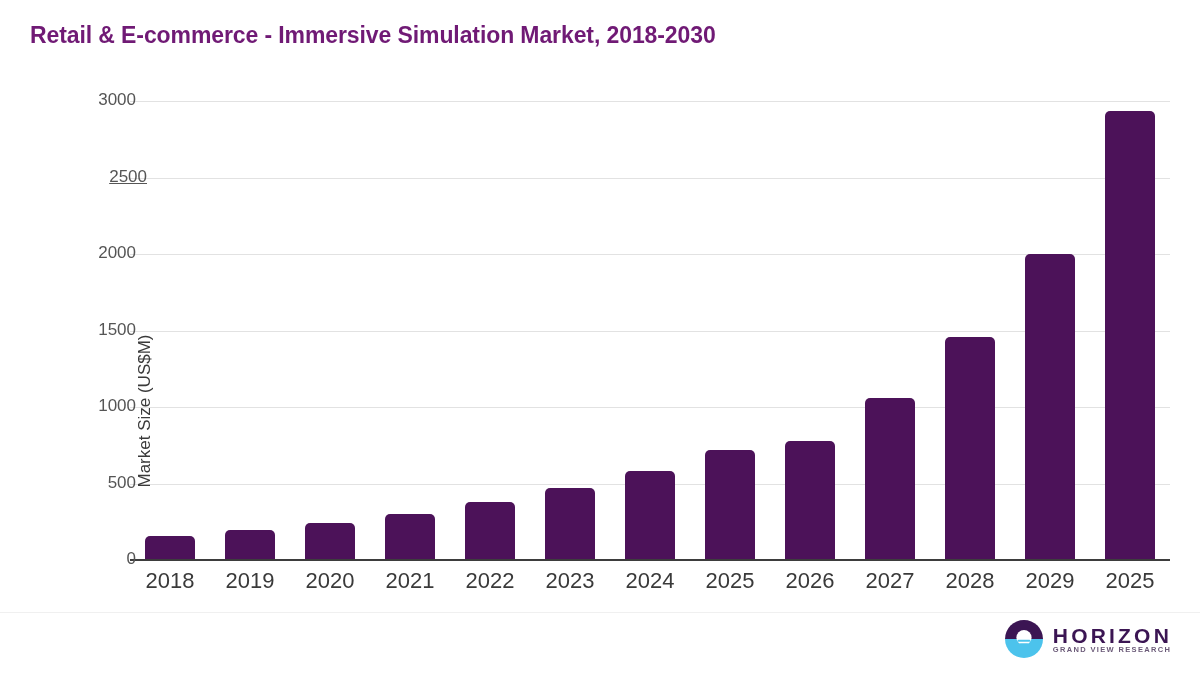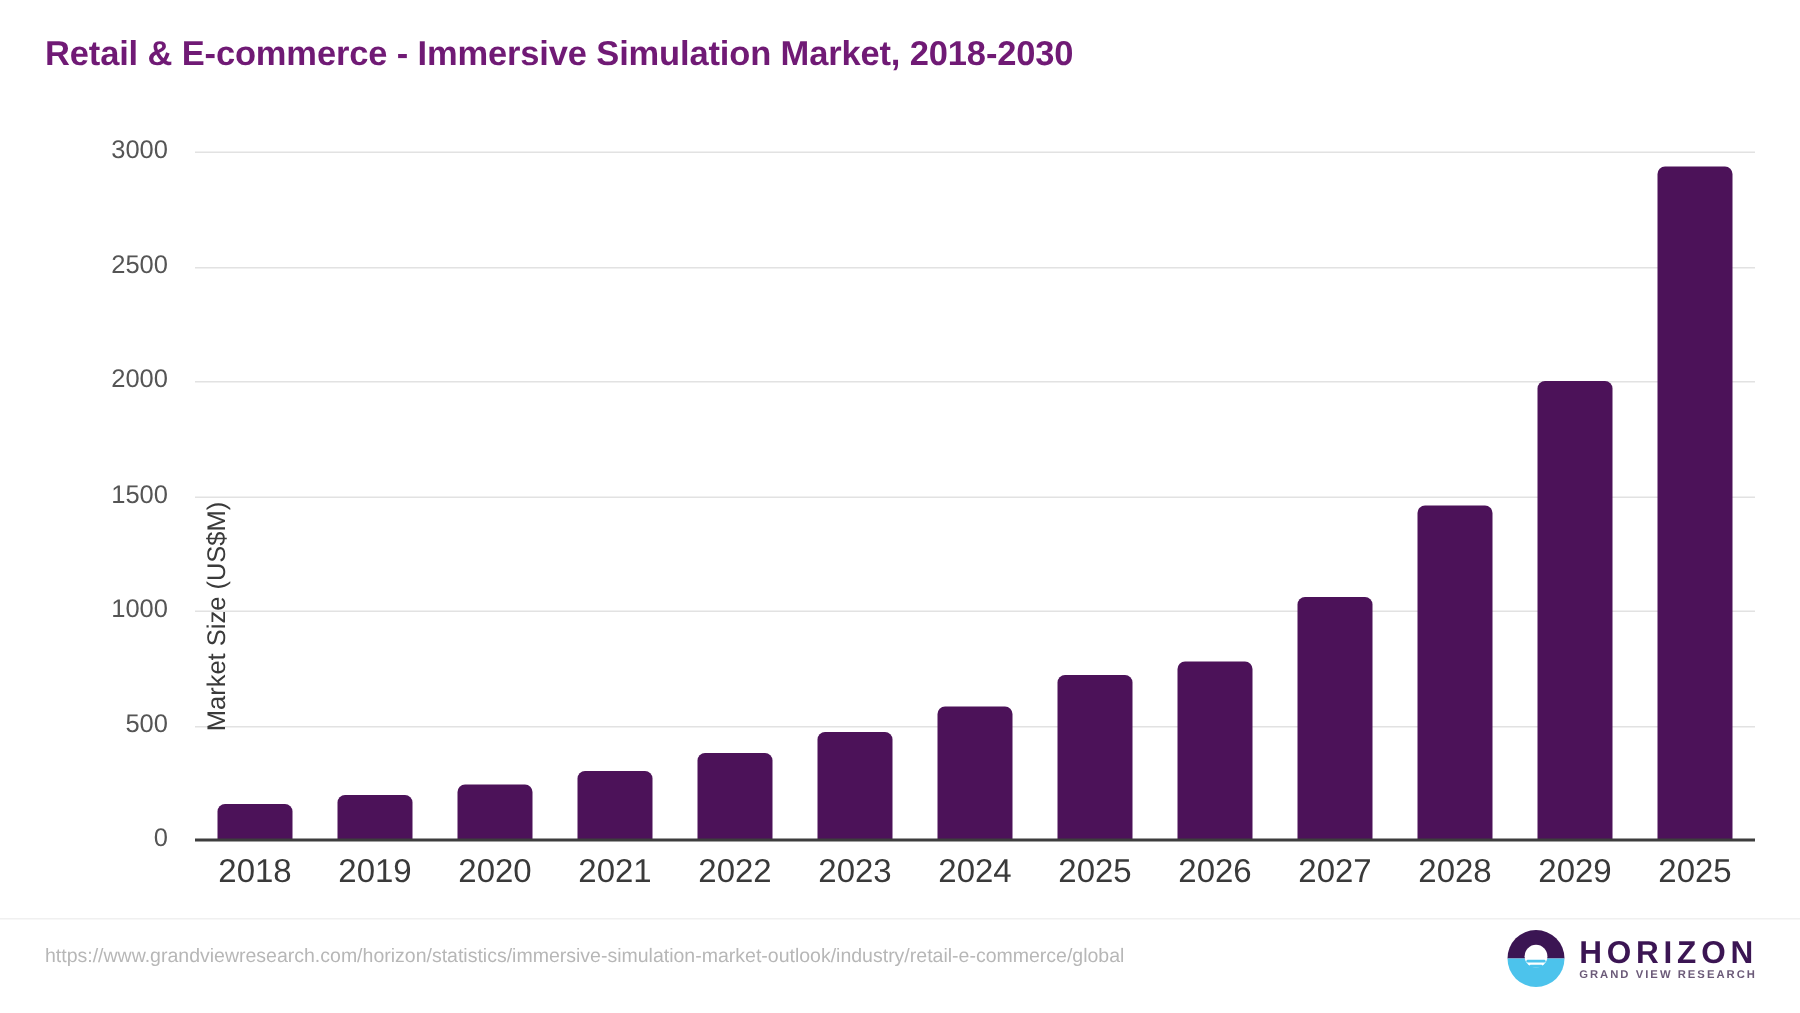--- a/index.html
+++ b/index.html
@@ -55,20 +55,21 @@
   }
 
   
   .y-tick-label {
     position: absolute;
     right: 1192px;  
     font-size: 17px;
     color: #555555;
     text-align: right;
     white-space: nowrap;
+    padding-left: 24px;
   }
   #y-axis-title {
     position: absolute;
     left: -235px;
     top: 300px;
     width: 500px;
     transform: rotate(-90deg);
     transform-origin: center center;
     text-align: center;
     font-size: 17px;
@@ -181,41 +182,40 @@
     <div id="y-axis-title">Market Size (US$M)</div>
   </div>
 
   <div id="axis-baseline"></div>
   <div id="y-tick-labels">
       <div class="y-tick-label" style="left: 0px; width: 112px; top: 549px; right: auto;">0</div>
       <div class="y-tick-label" style="left: 0px; width: 112px; top: 472.5px; right: auto;">500</div>
       <div class="y-tick-label" style="left: 0px; width: 112px; top: 396px; right: auto;">1000</div>
       <div class="y-tick-label" style="left: 0px; width: 112px; top: 319.5px; right: auto;">1500</div>
       <div class="y-tick-label" style="left: 0px; width: 112px; top: 243px; right: auto;">2000</div>
-      <div class="y-tick-label" style="left: 0px; width: 112px; top: 166.5px; right: auto;">2500</div>
+      <div class="y-tick-label" style="left: 11px; width: 112px; top: 166.5px; right: auto; text-decoration: underline;">2500</div>
       <div class="y-tick-label" style="left: 0px; width: 112px; top: 90px; right: auto;">3000</div>
     </div>
   <div id="x-tick-labels">
       <div class="x-tick-label" style="left: 130px; width: 80px;">2018</div>
       <div class="x-tick-label" style="left: 210px; width: 80px;">2019</div>
       <div class="x-tick-label" style="left: 290px; width: 80px;">2020</div>
       <div class="x-tick-label" style="left: 370px; width: 80px;">2021</div>
       <div class="x-tick-label" style="left: 450px; width: 80px;">2022</div>
       <div class="x-tick-label" style="left: 530px; width: 80px;">2023</div>
       <div class="x-tick-label" style="left: 610px; width: 80px;">2024</div>
       <div class="x-tick-label" style="left: 690px; width: 80px;">2025</div>
       <div class="x-tick-label" style="left: 770px; width: 80px;">2026</div>
       <div class="x-tick-label" style="left: 850px; width: 80px;">2027</div>
       <div class="x-tick-label" style="left: 930px; width: 80px;">2028</div>
       <div class="x-tick-label" style="left: 1010px; width: 80px;">2029</div>
       <div class="x-tick-label" style="left: 1090px; width: 80px;">2025</div>
     </div>
 
   <div id="footer-divider"></div>
-  <div id="source-url">https://www.grandviewresearch.com/horizon/statistics/immersive-simulation-market-outlook/industry/retail-e-commerce/global</div>
 
   <div id="logo">
     <svg id="logo-mark" viewBox="0 0 40 40">
       <path d="M20 1 A19 19 0 0 1 39 20 L1 20 A19 19 0 0 1 20 1 Z" fill="#3b1553"></path>
       <path d="M1 20 L39 20 A19 19 0 0 1 1 20 Z" fill="#4cc3ec"></path>
       <circle cx="20" cy="18.5" r="7.6" fill="#ffffff"></circle>
       <rect x="13.6" y="20.8" width="12.8" height="1.9" rx="0.95" fill="#4cc3ec"></rect>
       <rect x="15.6" y="24.2" width="8.8" height="1.9" rx="0.95" fill="#4cc3ec"></rect>
     </svg>
     <div id="logo-text">

